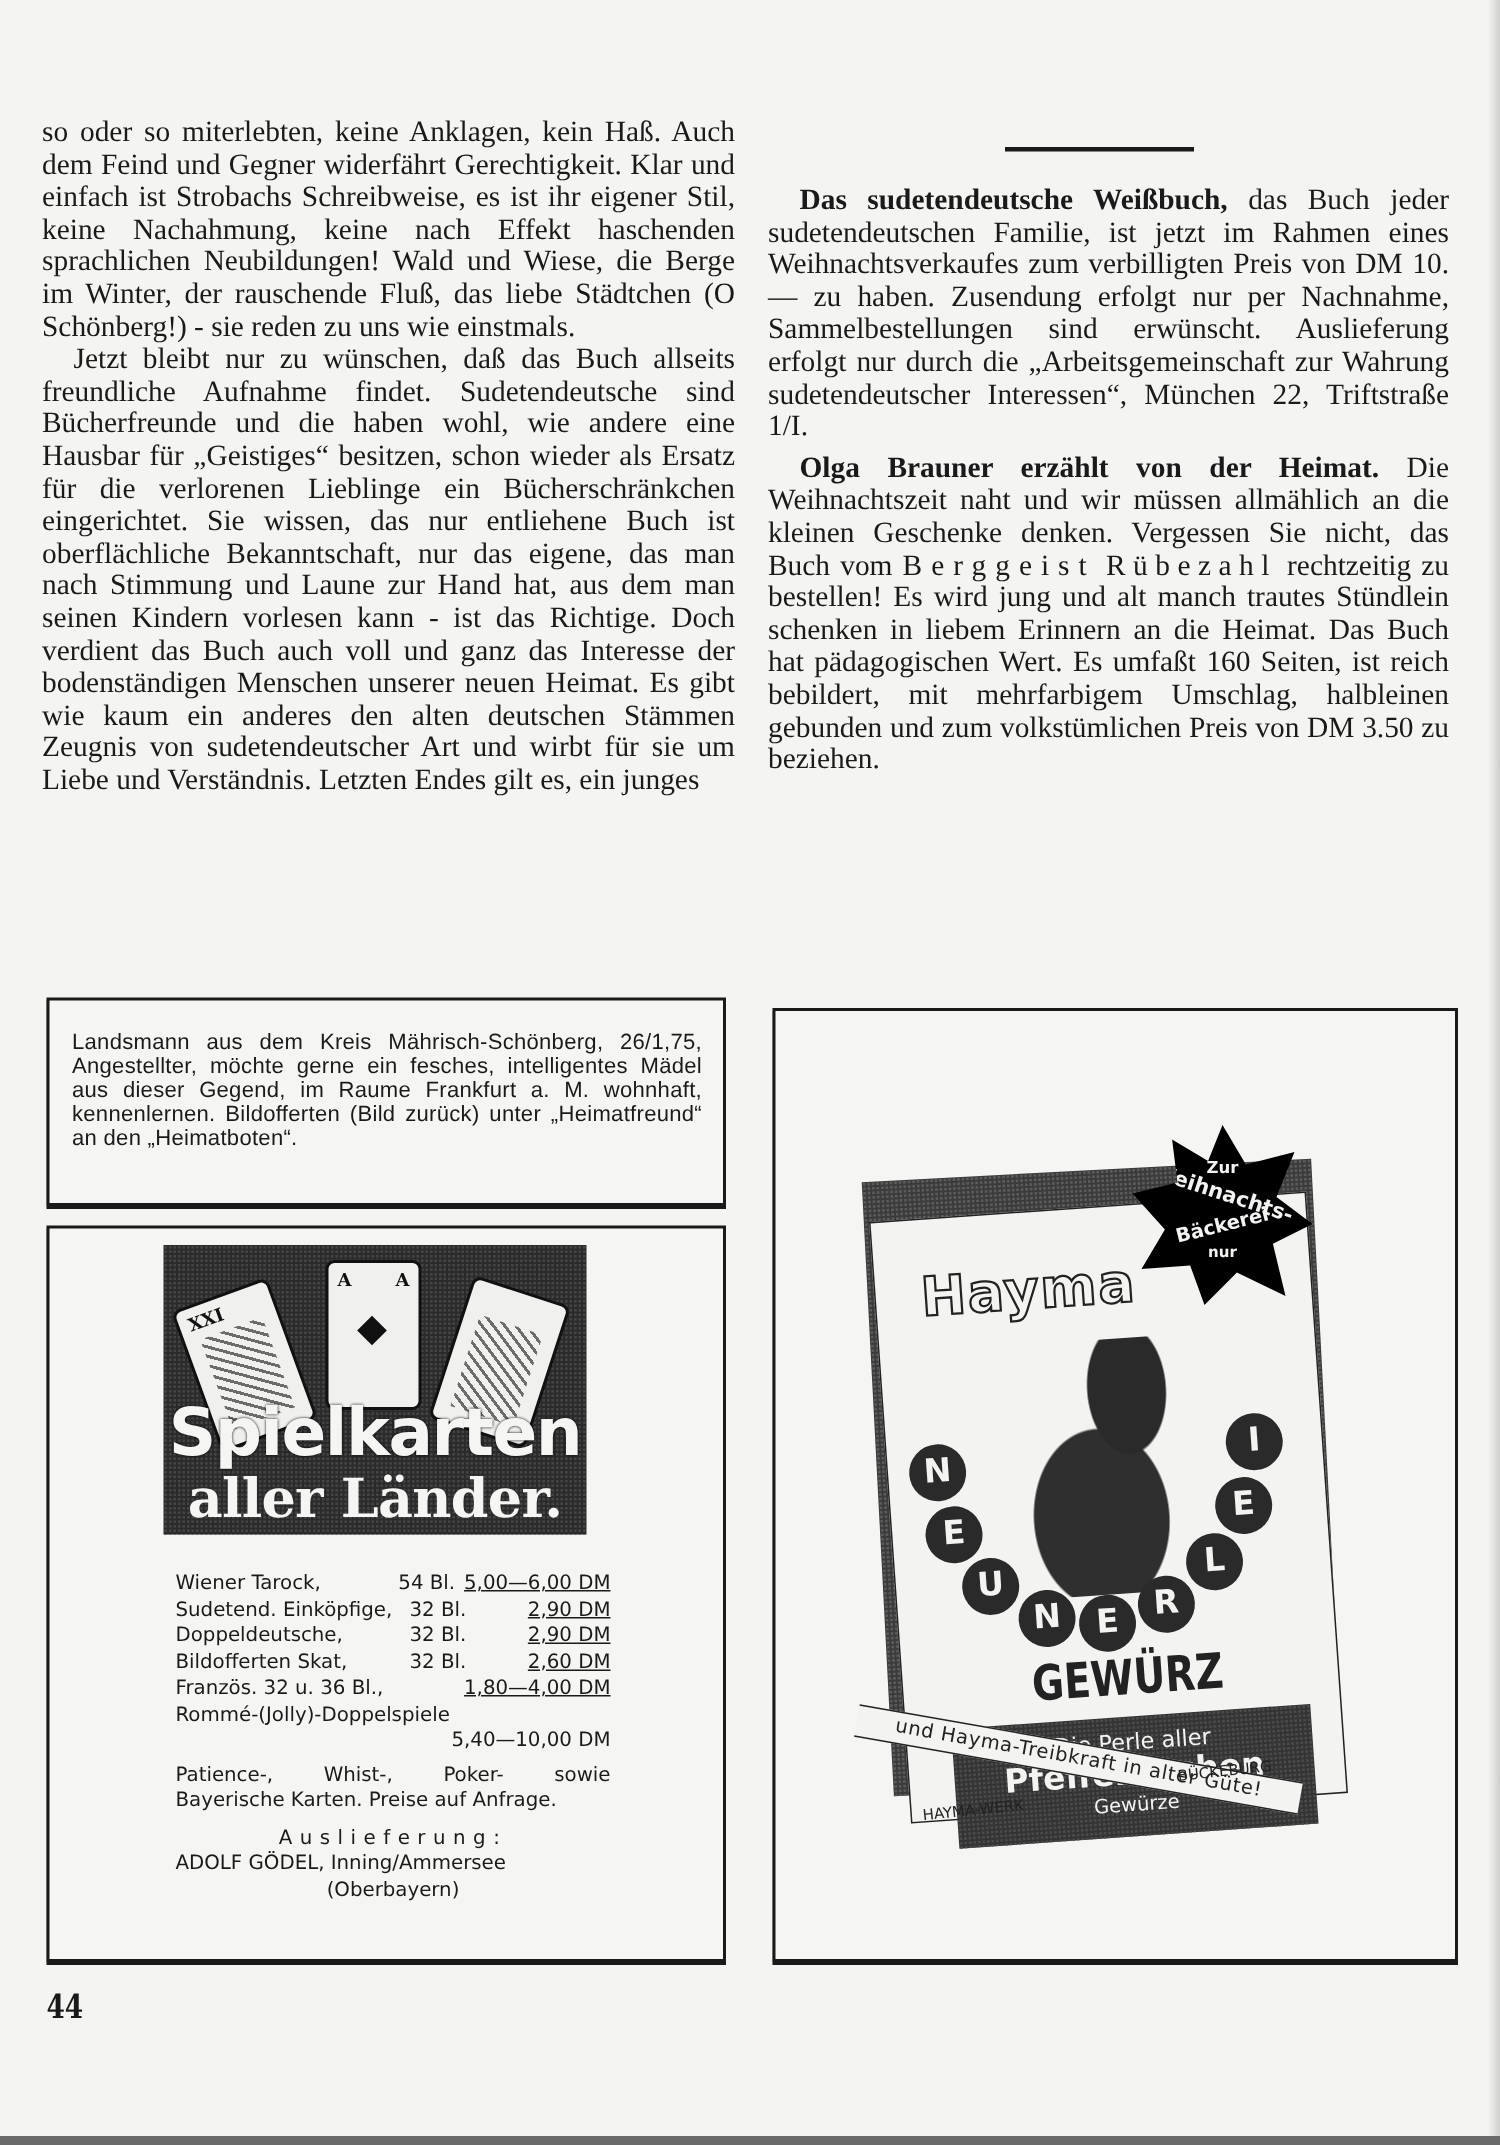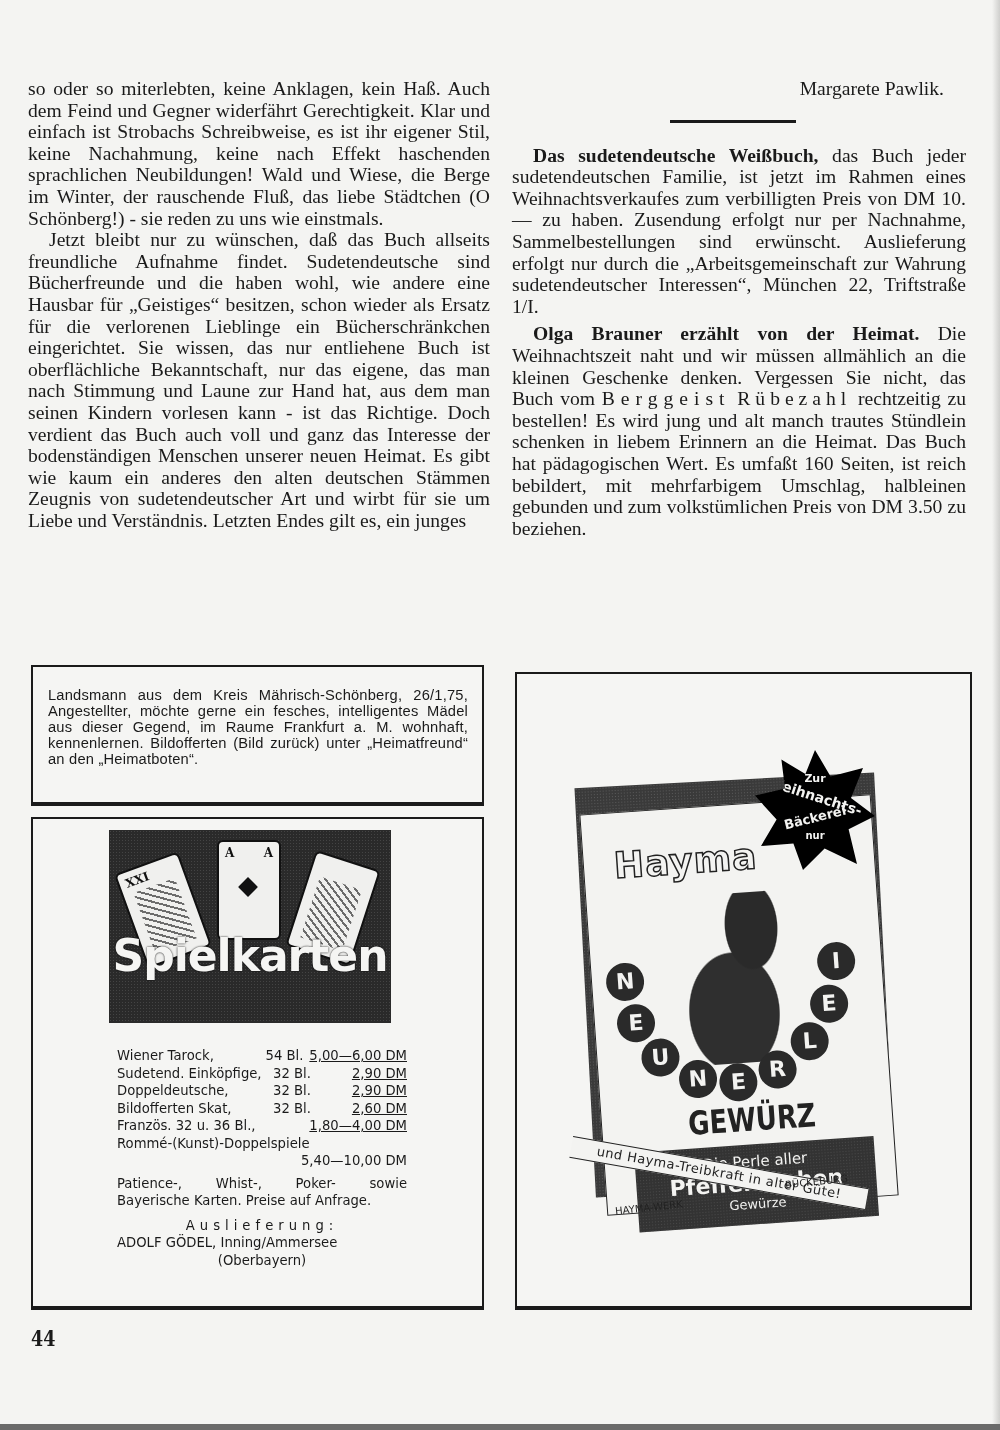--- a/index.html
+++ b/index.html
@@ -147,21 +147,20 @@
 </style>
 </head>
 <body>
 
 <div class="col col-left">
   <p>so oder so miterlebten, keine Anklagen, kein Haß. Auch dem Feind und Gegner widerfährt Gerechtigkeit. Klar und einfach ist Strobachs Schreibweise, es ist ihr eigener Stil, keine Nachahmung, keine nach Effekt haschenden sprachlichen Neubildungen! Wald und Wiese, die Berge im Winter, der rauschende Fluß, das liebe Städtchen (O Schönberg!) - sie reden zu uns wie einstmals.</p>
   <p class="indent">Jetzt bleibt nur zu wünschen, daß das Buch allseits freundliche Aufnahme findet. Sudetendeutsche sind Bücherfreunde und die haben wohl, wie andere eine Hausbar für „Geistiges“ besitzen, schon wieder als Ersatz für die verlorenen Lieblinge ein Bücherschränkchen eingerichtet. Sie wissen, das nur entliehene Buch ist oberflächliche Bekanntschaft, nur das eigene, das man nach Stimmung und Laune zur Hand hat, aus dem man seinen Kindern vorlesen kann - ist das Richtige. Doch verdient das Buch auch voll und ganz das Interesse der bodenständigen Menschen unserer neuen Heimat. Es gibt wie kaum ein anderes den alten deutschen Stämmen Zeugnis von sudetendeutscher Art und wirbt für sie um Liebe und Verständnis. Letzten Endes gilt es, ein junges</p>
 </div>
 
 <div class="col col-right">
-  <p class="signature">Margarete Pawlik.</p>
   <div class="rule"></div>
   <p class="indent"><span class="bold">Das sudetendeutsche Weißbuch,</span><span> das Buch jeder sudetendeutschen Familie, ist jetzt im Rahmen eines Weihnachtsverkaufes zum verbilligten Preis von DM 10.— zu haben. Zusendung erfolgt nur per Nachnahme, Sammelbestellungen sind erwünscht. Auslieferung erfolgt nur durch die „Arbeitsgemeinschaft zur Wahrung sudetendeutscher Interessen“, München 22, Triftstraße 1/I.</span></p>
   <p class="indent para-gap"><span class="bold">Olga Brauner erzählt von der Heimat.</span><span> Die Weihnachtszeit naht und wir müssen allmählich an die kleinen Geschenke denken. Vergessen Sie nicht, das Buch vom </span><span class="spaced">Berggeist</span> <span class="spaced-sm">Rübezahl</span><span> rechtzeitig zu bestellen! Es wird jung und alt manch trautes Stündlein schenken in liebem Erinnern an die Heimat. Das Buch hat pädagogischen Wert. Es umfaßt 160 Seiten, ist reich bebildert, mit mehrfarbigem Umschlag, halbleinen gebunden und zum volkstümlichen Preis von DM 3.50 zu beziehen.</span></p>
 </div>
 
 <div class="box box-personal">
   <div class="personal-text">Landsmann aus dem Kreis Mährisch-Schönberg, 26/1,75, Angestellter, möchte gerne ein fesches, intelligentes Mädel aus dieser Gegend, im Raume Frankfurt a. M. wohnhaft, kennenlernen. Bildofferten (Bild zurück) unter „Heimatfreund“ an den „Heimatboten“.</div>
 </div>
 
 <div class="box box-cards">
@@ -172,20 +171,21 @@
     </div>
     <div class="card card-mid">
       <span class="card-glyph card-mark">A</span>
       <span class="card-glyph card-mark2">A</span>
       <div class="diamond"></div>
     </div>
     <div class="card card-right">
       <div class="card-art"></div>
     </div>
     <div class="banner-title1">Spielkarten</div>
+    <div class="banner-title2">aller Länder.</div>
   </div>
 
   <div class="price-list">
     <div class="price-row">
       <span class="price-name">Wiener Tarock,</span>
       <span class="price-count">54 Bl.</span>
       <span class="price-val">5,00—6,00 DM</span>
     </div>
     <div class="price-row">
       <span class="price-name">Sudetend. Einköpfige,</span>
@@ -200,21 +200,21 @@
     <div class="price-row">
       <span class="price-name">Bildofferten Skat,</span>
       <span class="price-count">32 Bl.</span>
       <span class="price-val">2,60 DM</span>
     </div>
     <div class="price-row">
       <span class="price-name">Französ. 32 u. 36 Bl.,</span>
       <span class="price-count"></span>
       <span class="price-val">1,80—4,00 DM</span>
     </div>
-    <div>Rommé-(Kunst)-Doppelspiele</div>
+    <div>Rommé-(Jolly)-Doppelspiele</div>
     <div class="price-wide">5,40—10,00 DM</div>
     <div class="price-note">Patience-, Whist-, Poker- sowie</div>
     <div class="price-note2">Bayerische Karten. Preise auf Anfrage.</div>
     <div class="delivery-h">Auslieferung:</div>
     <div class="delivery-name">ADOLF GÖDEL, Inning/Ammersee</div>
     <div class="delivery-place">(Oberbayern)</div>
   </div>
 </div>
 
 <div class="box box-hayma">

